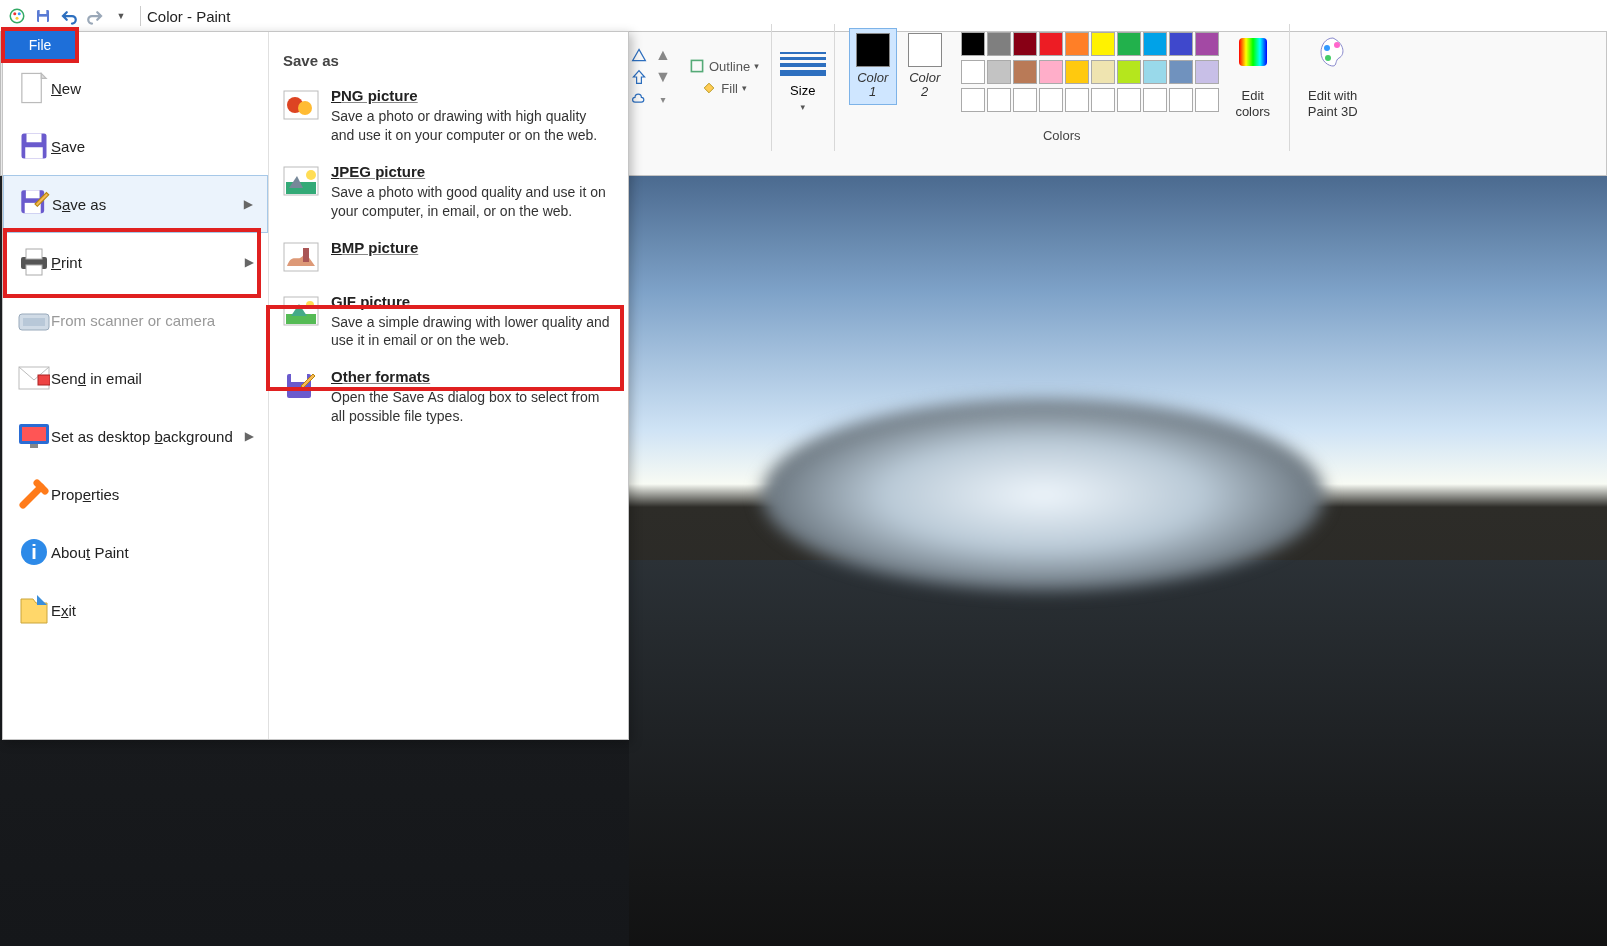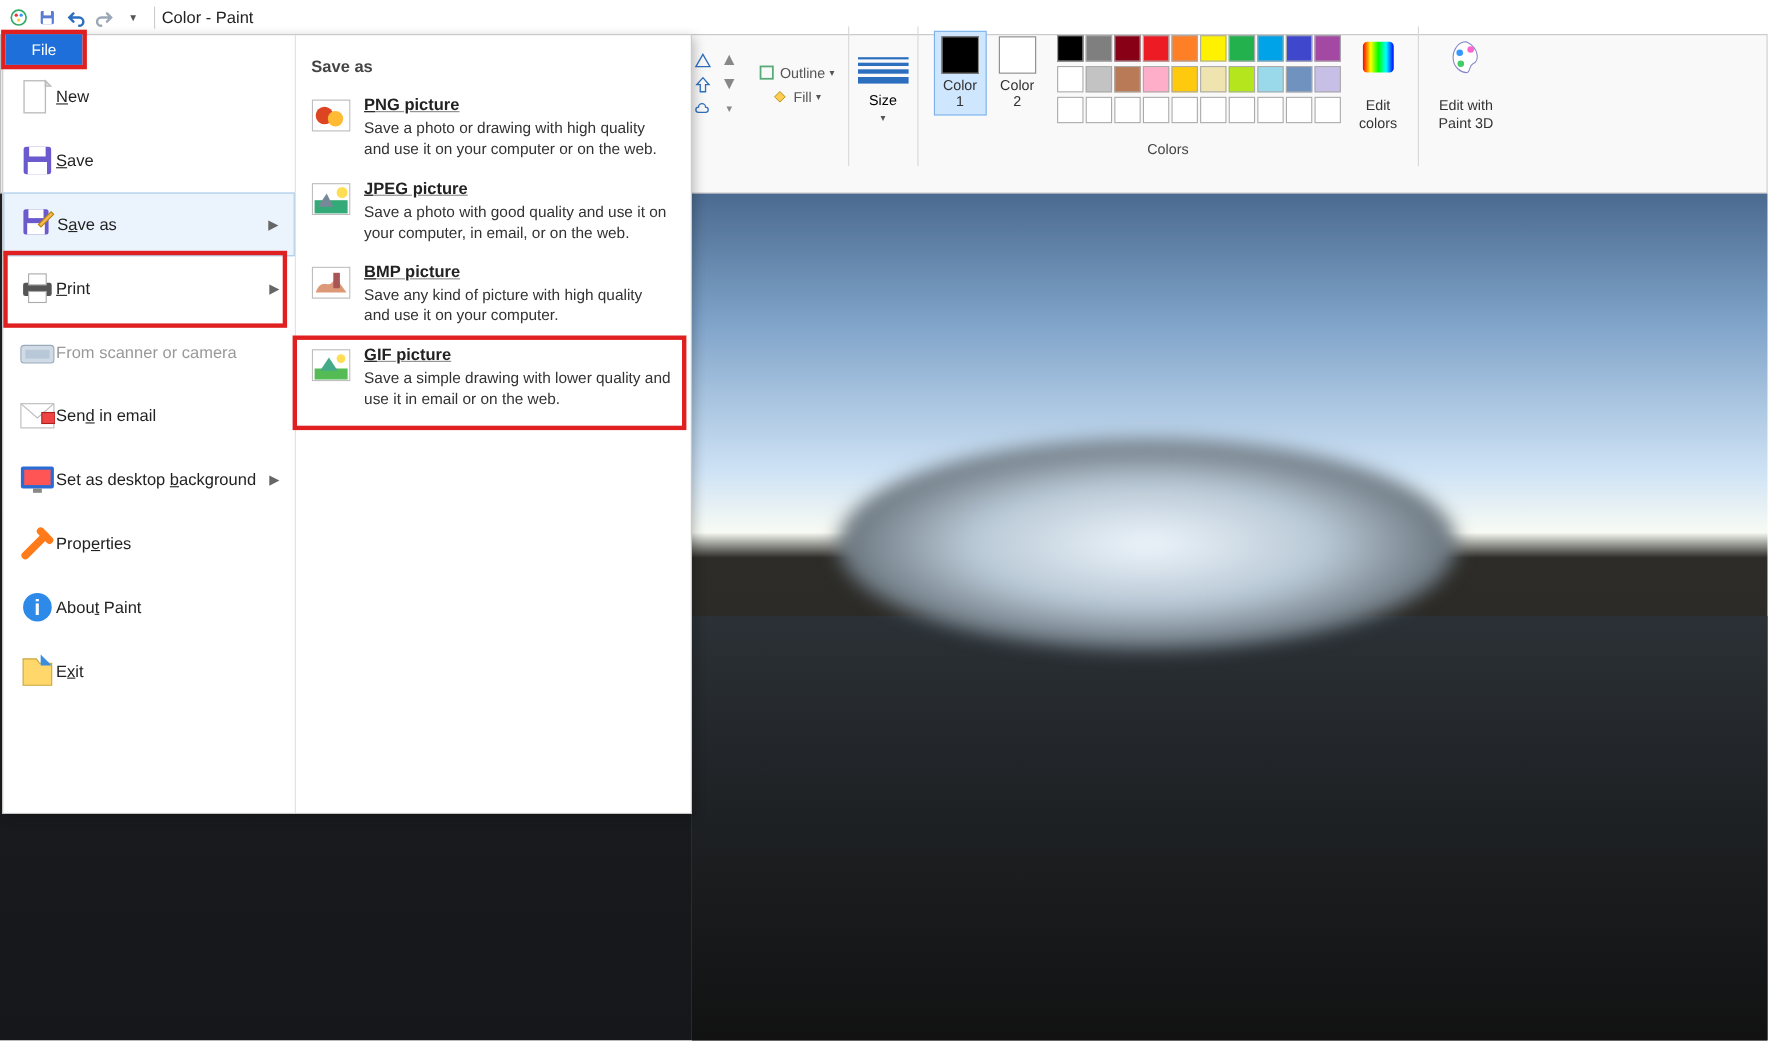--- a/index.html
+++ b/index.html
@@ -30,21 +30,21 @@
 .size-lines { width: 46px; }
 .size-lines div { height: 2px; background: #2d6fbf; margin: 3px 0; }
 .size-lines div:nth-child(2) { height: 3px; }
 .size-lines div:nth-child(3) { height: 4px; }
 .size-lines div:nth-child(4) { height: 6px; }
 
 .color-sel { display:flex; gap:4px; padding: 0 6px; align-items:flex-start; }
 .color-block { display:flex; flex-direction:column; align-items:center; padding:4px 6px; border:1px solid transparent; }
 .color-block.sel { background:#cfe6ff; border:1px solid #7db3e8; }
 .color-swatch-big { width: 34px; height: 34px; border:1px solid #888; }
-.color-block .lbl { font-size: 13px; color:#333; margin-top:4px; line-height:1.1; text-align:center;}
+.color-block .lbl { font-size: 13px; color:#333; margin-top:4px; line-height:1.1; text-align:center;font-style:italic;}
 
 .palette { display:flex; flex-direction:column; gap:4px; padding-top:4px;}
 .palette-row { display:flex; gap:2px;}
 .sw { width:24px; height:24px; border:1px solid #aaa; }
 
 .big-btn { display:flex; flex-direction:column; align-items:center; gap:18px; padding:6px 10px; font-size:13px; color:#333; text-align:center; line-height:1.2;}
 .big-btn svg, .big-btn .ico { width:36px; height:36px; }
 .canvas-left-strip { position:absolute; left:0; top:176px; width:629px; bottom:0; background:#2a2d2e; }
 .photo { position:absolute; left:629px; top:176px; right:0; bottom:0; background: linear-gradient(to bottom, #4b6a8f 0%, #7ea2c8 15%, #cfe3f5 33%, #f8fbf4 40%, #2d2c28 43%, #222 100%);}
 
@@ -405,37 +405,49 @@
         <div class="saveas-item">
           <div class="thumb">
             <svg width="36" height="30" viewBox="0 0 36 30">
               <rect x="1" y="1" width="34" height="28" fill="#fff" stroke="#bbb"></rect>
               <path d="M4 24 C10 8 16 24 22 10 L32 24 Z" fill="#d97"></path>
               <rect x="20" y="6" width="6" height="14" fill="#a55"></rect>
             </svg>
           </div>
           <div class="texts">
             <div class="t"><u>B</u>MP picture</div>
-            <div class="d">Save any kind of picture with high quality and use it on your computer.</div>
           </div>
         </div>
         <div class="saveas-item">
           <div class="thumb">
             <svg width="36" height="30" viewBox="0 0 36 30">
               <rect x="1" y="1" width="34" height="28" fill="#fff" stroke="#bbb"></rect>
               <rect x="3" y="18" width="30" height="10" fill="#5b5"></rect>
               <polygon points="8,20 16,8 24,20" fill="#4a8"></polygon>
               <circle cx="27" cy="9" r="4" fill="#fd5"></circle>
             </svg>
           </div>
           <div class="texts">
             <div class="t"><u>G</u>IF picture</div>
             <div class="d">Save a simple drawing with lower quality and use it in email or on the web.</div>
           </div>
         </div>
+        <div class="saveas-item">
+          <div class="thumb">
+            <svg width="36" height="32" viewBox="0 0 36 32">
+              <rect x="4" y="4" width="24" height="24" rx="2" fill="#6a5acd"></rect>
+              <rect x="8" y="4" width="16" height="8" fill="#fff"></rect>
+              <path d="M20 18 L32 6 L30 4 L18 16 Z" fill="#f7b955" stroke="#b8860b"></path>
+            </svg>
+          </div>
+          <div class="texts">
+            <div class="t"><u>O</u>ther formats</div>
+            <div class="d">Open the Save As dialog box to select from all possible file types.</div>
+          </div>
+        </div>
       </div>
   </div>
 </div>
 <div class="file-btn">
     <span>File</span>
   </div>
 <div class="file-btn-highlight"></div>
 <div class="saveas-highlight"></div>
 <div class="gif-highlight"></div>
 

